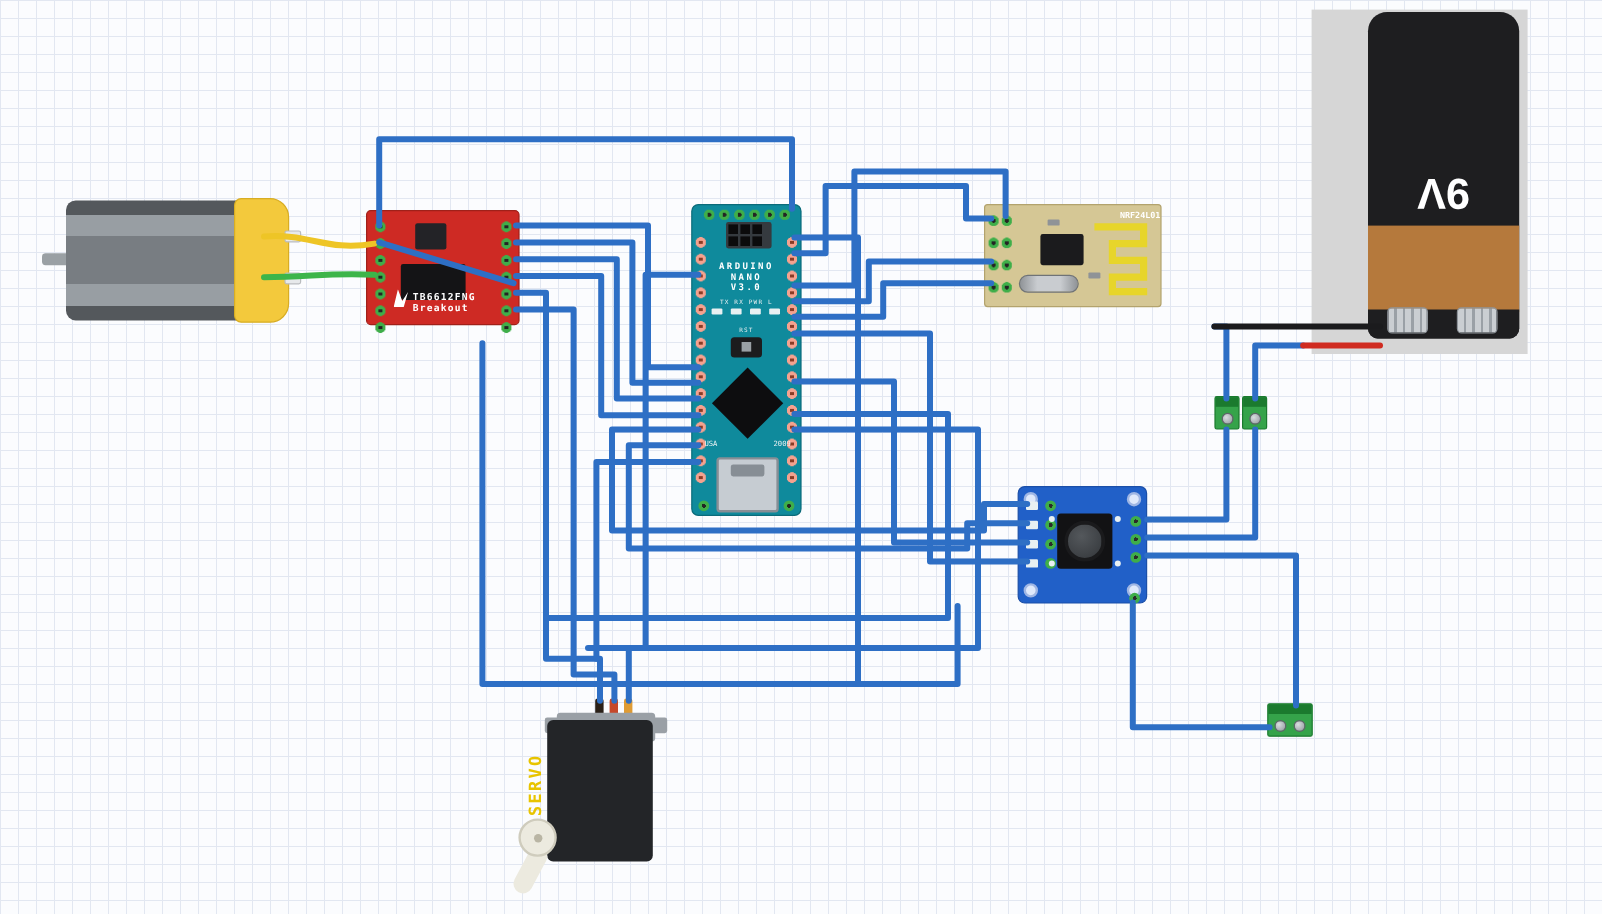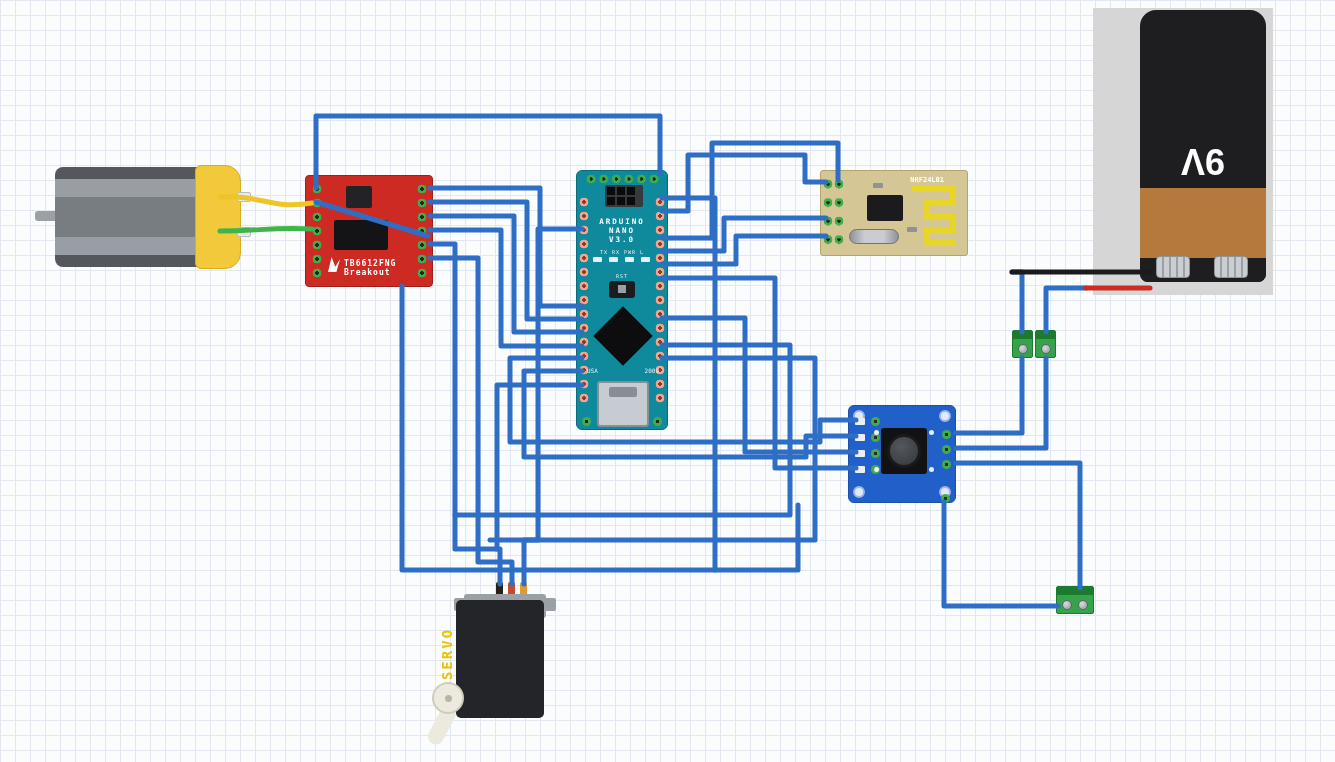--- a/index.html
+++ b/index.html
@@ -36,21 +36,21 @@
   
   .c-motor{left:35px;top:165px;width:214px;height:106px;}
   .motor-shaft{left:0;top:46px;width:26px;height:10px;border-radius:3px;background:#9aa0a4;}
   .motor-body{left:20px;top:2px;width:150px;height:100px;border-radius:8px;
     background:linear-gradient(180deg,#54585c 0%,#54585c 12%,#989ea3 12%,#989ea3 30%,#787d82 30%,#787d82 70%,#989ea3 70%,#989ea3 88%,#54585c 88%,#54585c 100%);}
   .motor-cap{left:160px;top:0;width:46px;height:104px;border-radius:6px 16px 16px 6px;background:#f3c93c;border:1px solid #d8ad23;box-sizing:border-box;}
   .motor-term{left:202px;width:14px;height:10px;background:#e7e9eb;border:1px solid #b9bcbf;box-sizing:border-box;border-radius:2px;}
   .motor-term.t1{top:27px;} .motor-term.t2{top:62px;}
 
   
-  .c-driver{left:305px;top:175px;width:128px;height:112px;background:var(--board-red,#ce2a24);border:1px solid #a02019;border-radius:4px;box-sizing:border-box;}
+  .c-driver{left:305px;top:175px;width:128px;height:96px;background:var(--board-red,#ce2a24);border:1px solid #a02019;border-radius:4px;box-sizing:border-box;}
   .drv-pads{top:6px;width:10px;height:98px;background-size:10px 14px;--ring:#3fae49;--hole:#242424;}
   .drv-pads.l{left:6px;} .drv-pads.r{right:5px;}
   .drv-ic{left:28px;top:44px;width:54px;height:30px;background:#141416;border-radius:2px;}
   .drv-chip{left:40px;top:10px;width:26px;height:22px;background:#232327;border-radius:2px;}
   .drv-logo{left:22px;bottom:14px;width:12px;height:15px;background:#fff;
     clip-path:polygon(0 100%,30% 0,60% 65%,100% 15%,70% 100%);}
   .drv-text{left:38px;bottom:9px;color:#fff;font-family:"DejaVu Sans Mono",monospace;font-size:8px;font-weight:bold;letter-spacing:1px;line-height:9px;}
 
   
   .c-nano{left:576px;top:170px;width:92px;height:260px;background:var(--board-teal,#0f8a9c);border:1px solid #0b6b7a;border-radius:6px;box-sizing:border-box;}
@@ -69,21 +69,21 @@
   .nano-mcu{left:25px;top:144px;width:42px;height:42px;background:#0d0d0f;transform:rotate(45deg);}
   .nano-usa{left:10px;top:196px;width:72px;display:flex;justify-content:space-between;color:#e8f0f2;font-family:"DejaVu Sans Mono",monospace;font-size:6px;}
   .nano-usb{left:20px;top:210px;width:52px;height:46px;background:#c6ccd2;border:2px solid #878e95;border-radius:3px;box-sizing:border-box;}
   .nano-usb:after{content:"";position:absolute;left:10px;top:4px;width:28px;height:10px;background:#878e95;border-radius:2px;}
   .nano-cpad{width:9px;height:9px;border-radius:50%;background:radial-gradient(circle,#242424 1.6px,#3fae49 1.7px 4.5px);}
 
   
   .c-nrf{left:820px;top:170px;width:148px;height:86px;background:var(--board-tan,#d5c795);border:1px solid #b3a36d;border-radius:3px;box-sizing:border-box;}
   .nrf-pads{top:6px;width:10px;height:76px;background-size:10px 18.5px;--ring:#3fae49;--hole:#242424;}
   .nrf-pads.c1{left:2px;} .nrf-pads.c2{left:13px;}
-  .nrf-label{right:23px;top:5px;color:#fff;font-family:"DejaVu Sans Mono",monospace;font-size:7px;font-weight:bold;}
+  .nrf-label{right:0;top:5px;color:#fff;font-family:"DejaVu Sans Mono",monospace;font-size:7px;font-weight:bold;}
   .nrf-chip{left:46px;top:24px;width:36px;height:26px;background:#1b1b1d;border-radius:2px;}
   .nrf-xtal{left:28px;top:58px;width:50px;height:15px;border-radius:8px;border:1px solid #6f7377;box-sizing:border-box;
     background:linear-gradient(90deg,#8f9397,#c9ccd0 30%,#c9ccd0 70%,#8f9397);}
   .nrf-pass{width:10px;height:5px;background:#8f9397;border-radius:1px;}
   svg.antenna{position:absolute;right:2px;top:8px;}
   .ant-path{fill:none;stroke:var(--antenna-yellow,#e7d52a);stroke-width:6;stroke-linecap:square;}
 
   
   .c-batt-bg{left:1093px;top:8px;width:180px;height:287px;background:#d6d6d6;}
   .c-batt{left:1140px;top:10px;width:126px;height:272px;}

